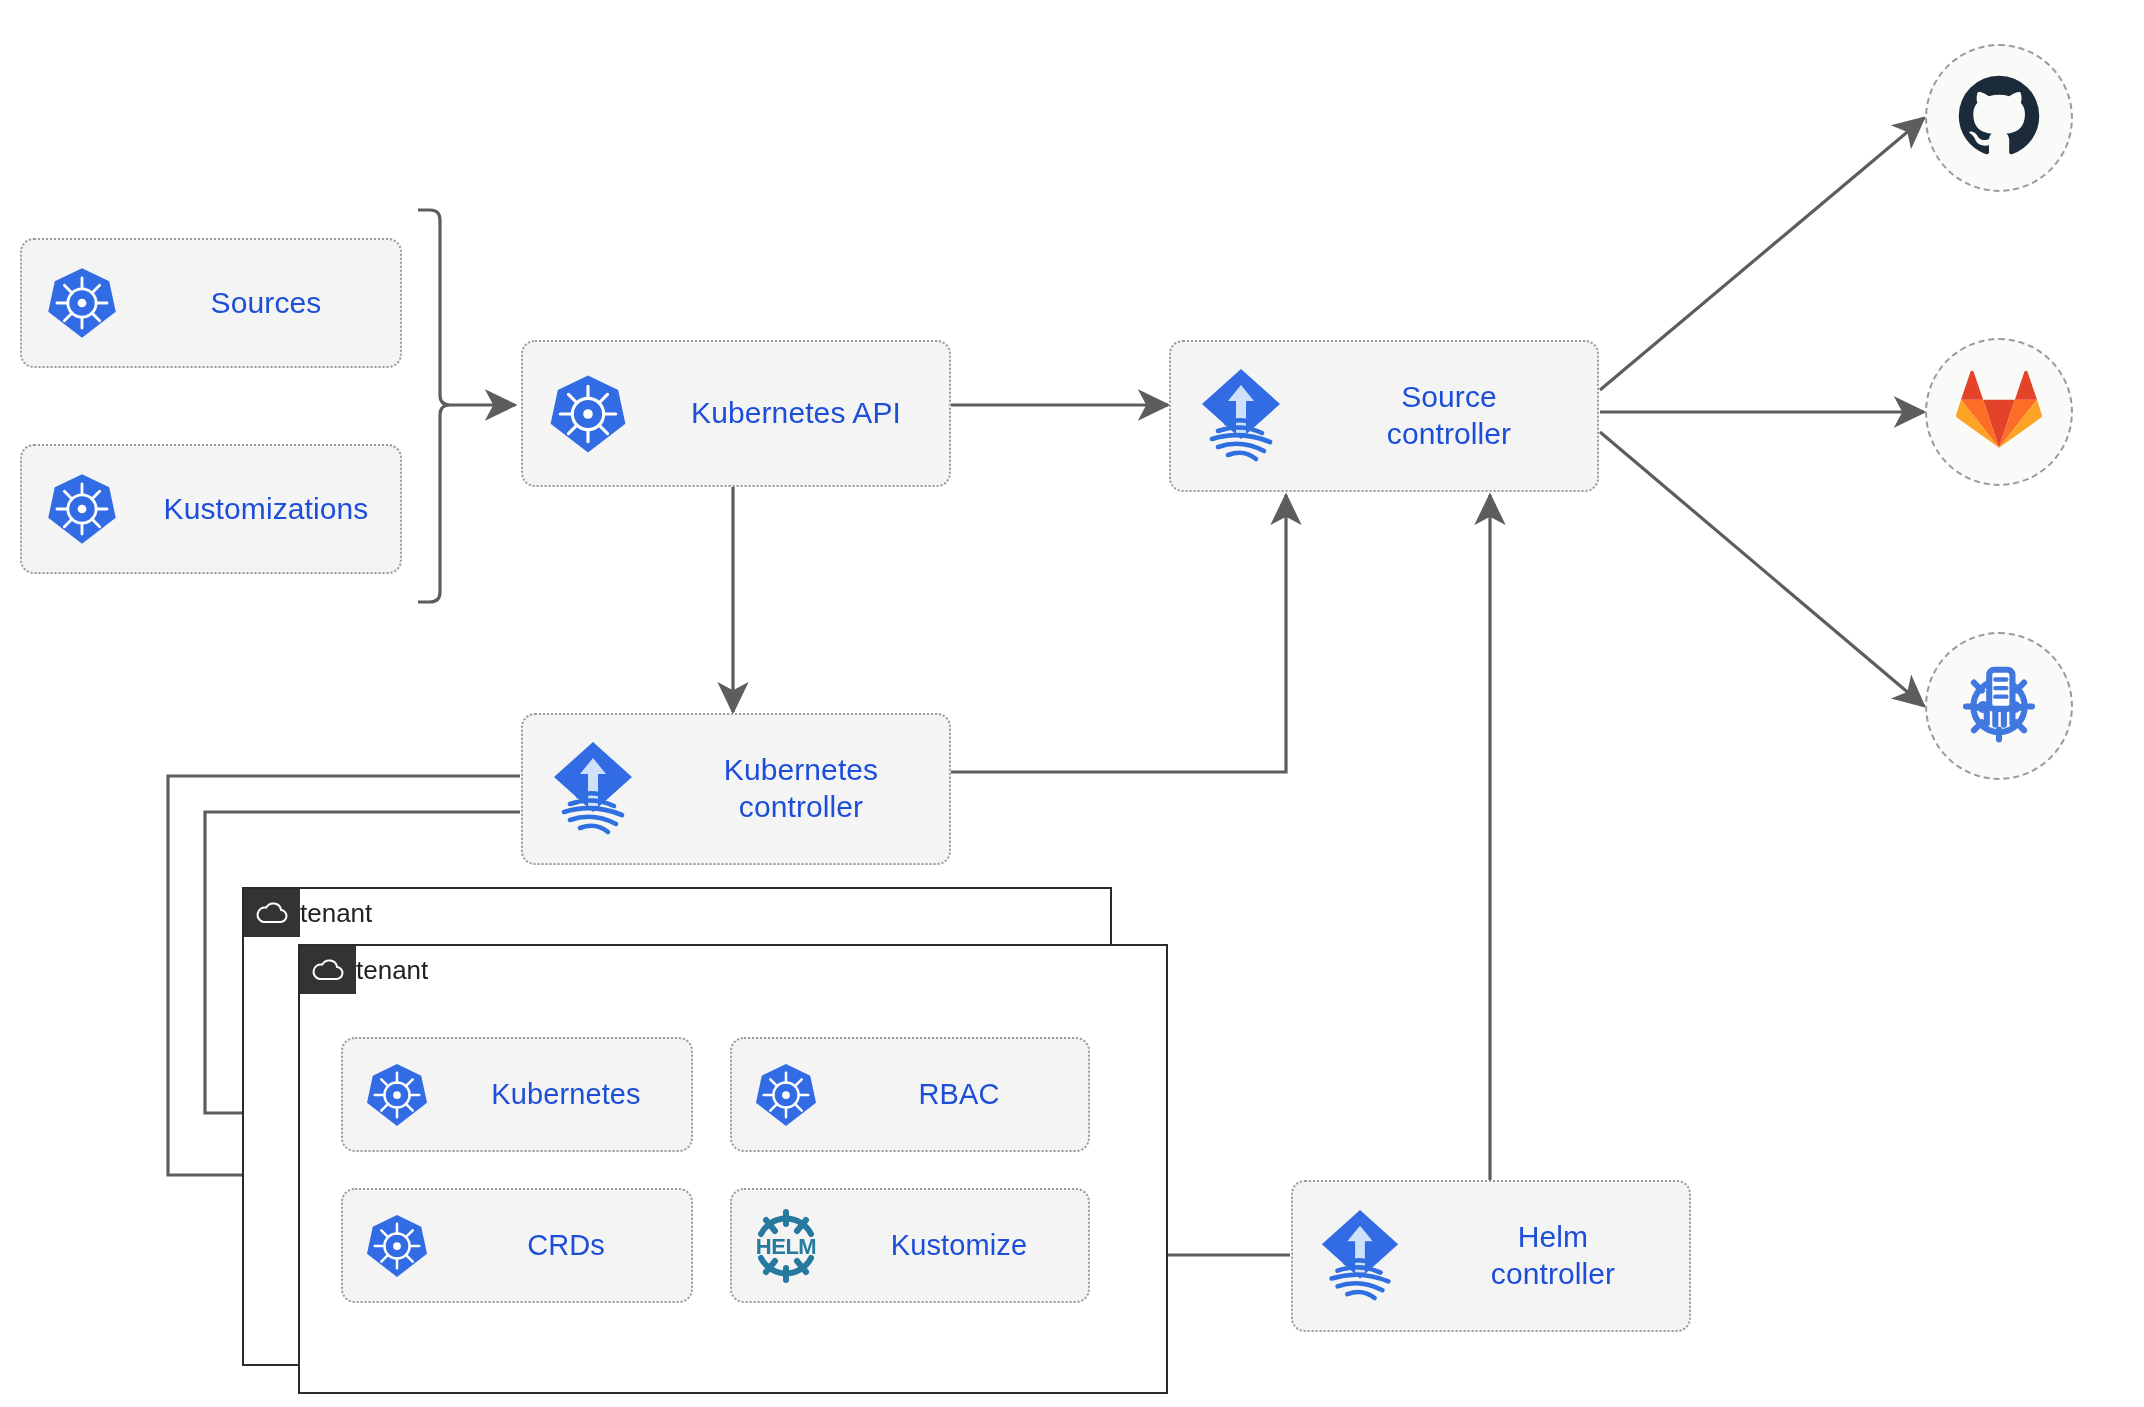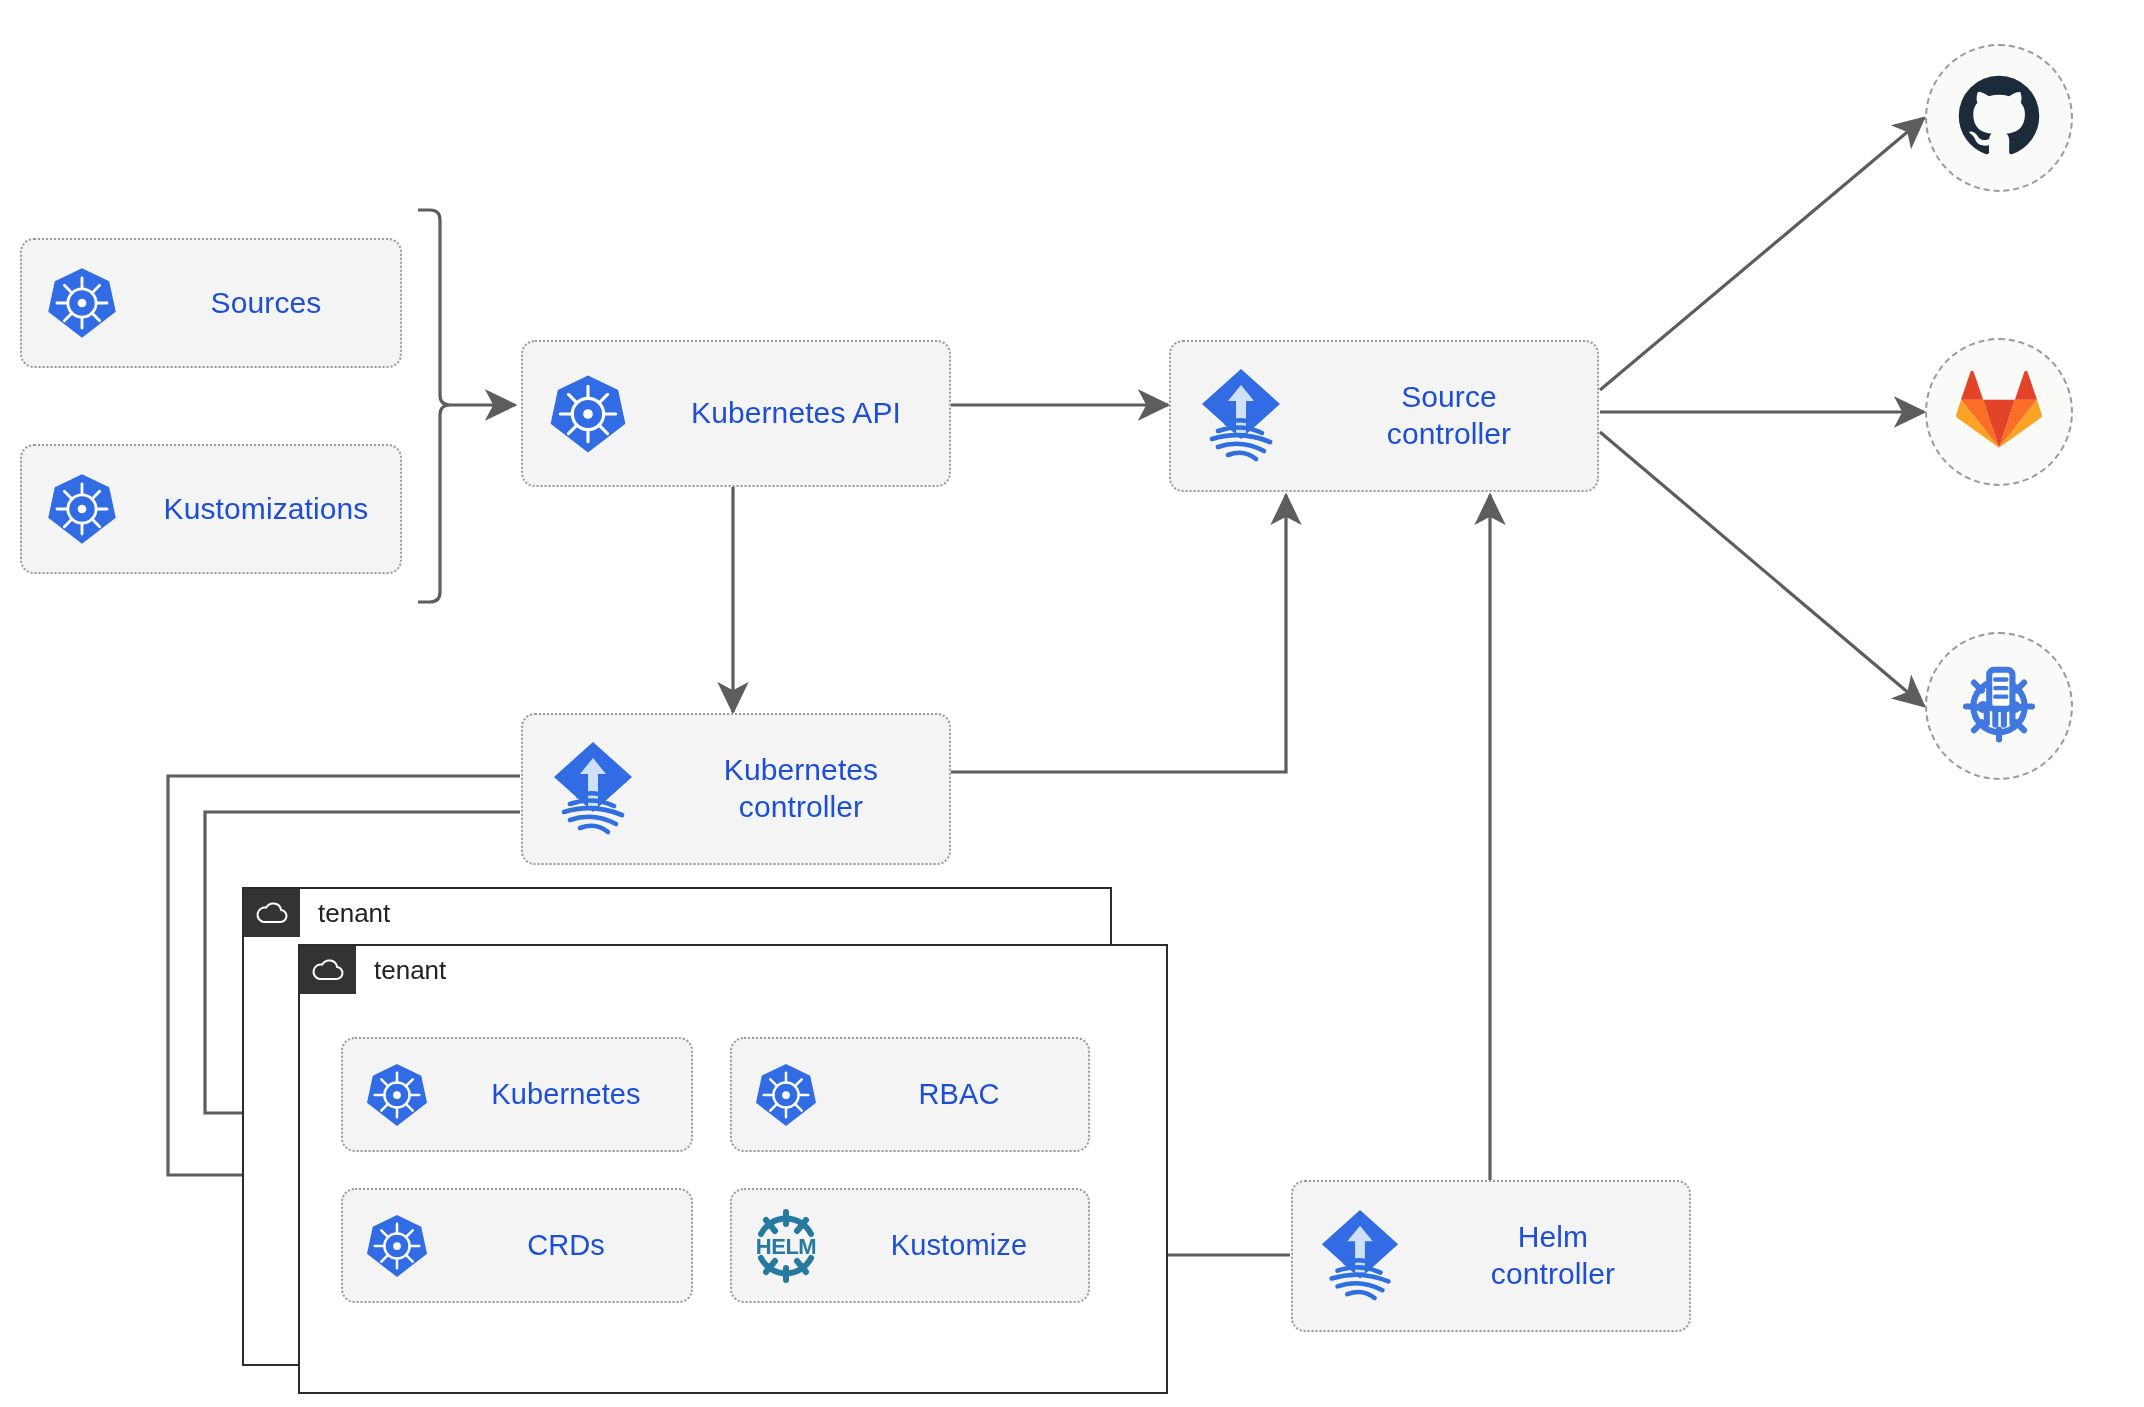--- a/index.html
+++ b/index.html
@@ -46,21 +46,21 @@
   }
   .tenant .tbar{
     position:absolute;left:0;top:0;height:48px;
     display:flex;align-items:center;
   }
   .tenant .tchip{
     width:56px;height:48px;background:#333333;
     display:flex;align-items:center;justify-content:center;
   }
   .tenant .tname{
-    color:#222;font-size:26px;padding-left:18px;white-space:nowrap;
+    color:#222;font-size:26px;white-space:nowrap;
   }
   .tenant.t2{z-index:4;}
 
   .k8s-ico svg, .flux-ico svg, .helm-ico svg{display:block;}
 </style>
 </head>
 <body>
 
 <div id="stage">
 

